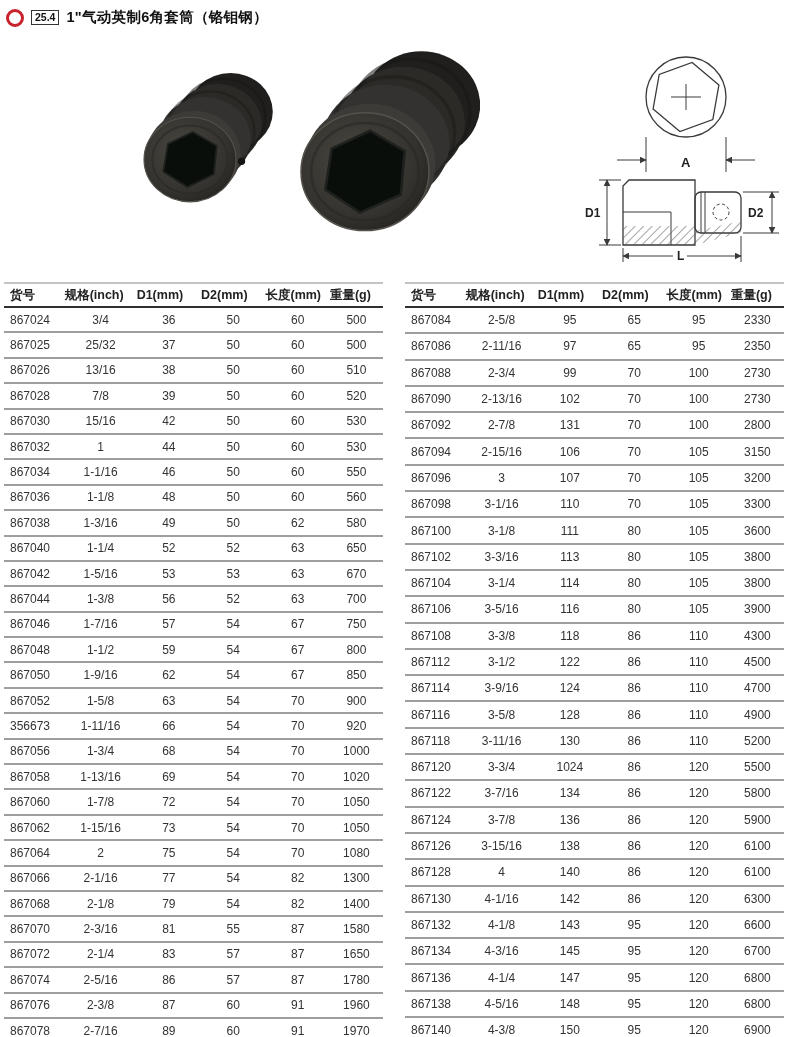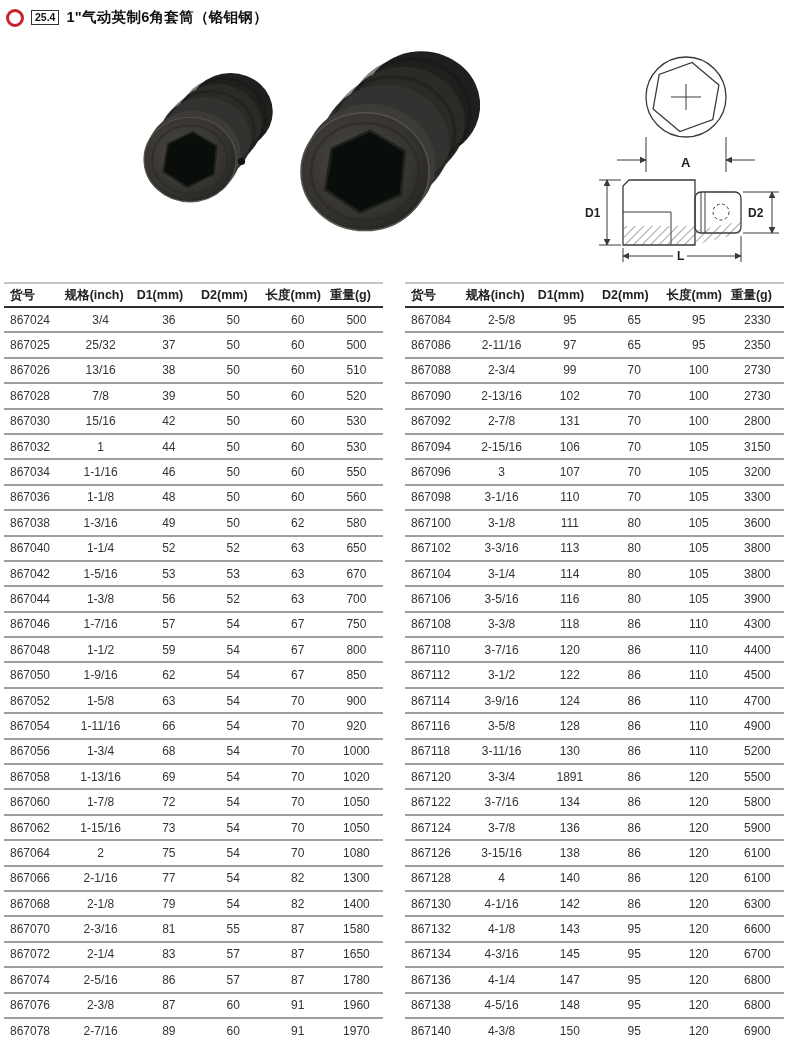--- a/index.html
+++ b/index.html
@@ -265,21 +265,21 @@
           </tr>
           <tr>
             <td>867052</td>
             <td>1-5/8</td>
             <td>63</td>
             <td>54</td>
             <td>70</td>
             <td>900</td>
           </tr>
           <tr>
-            <td>867054</td>
+            <td>356673</td>
             <td>1-11/16</td>
             <td>66</td>
             <td>54</td>
             <td>70</td>
             <td>920</td>
           </tr>
           <tr>
             <td>867056</td>
             <td>1-3/4</td>
             <td>68</td>
@@ -495,28 +495,20 @@
           </tr>
           <tr>
             <td>867108</td>
             <td>3-3/8</td>
             <td>118</td>
             <td>86</td>
             <td>110</td>
             <td>4300</td>
           </tr>
           <tr>
-            <td>867110</td>
-            <td>3-7/16</td>
-            <td>120</td>
-            <td>86</td>
-            <td>110</td>
-            <td>4400</td>
-          </tr>
-          <tr>
             <td>867112</td>
             <td>3-1/2</td>
             <td>122</td>
             <td>86</td>
             <td>110</td>
             <td>4500</td>
           </tr>
           <tr>
             <td>867114</td>
             <td>3-9/16</td>
@@ -537,21 +529,21 @@
             <td>867118</td>
             <td>3-11/16</td>
             <td>130</td>
             <td>86</td>
             <td>110</td>
             <td>5200</td>
           </tr>
           <tr>
             <td>867120</td>
             <td>3-3/4</td>
-            <td>1891</td>
+            <td>1024</td>
             <td>86</td>
             <td>120</td>
             <td>5500</td>
           </tr>
           <tr>
             <td>867122</td>
             <td>3-7/16</td>
             <td>134</td>
             <td>86</td>
             <td>120</td>

